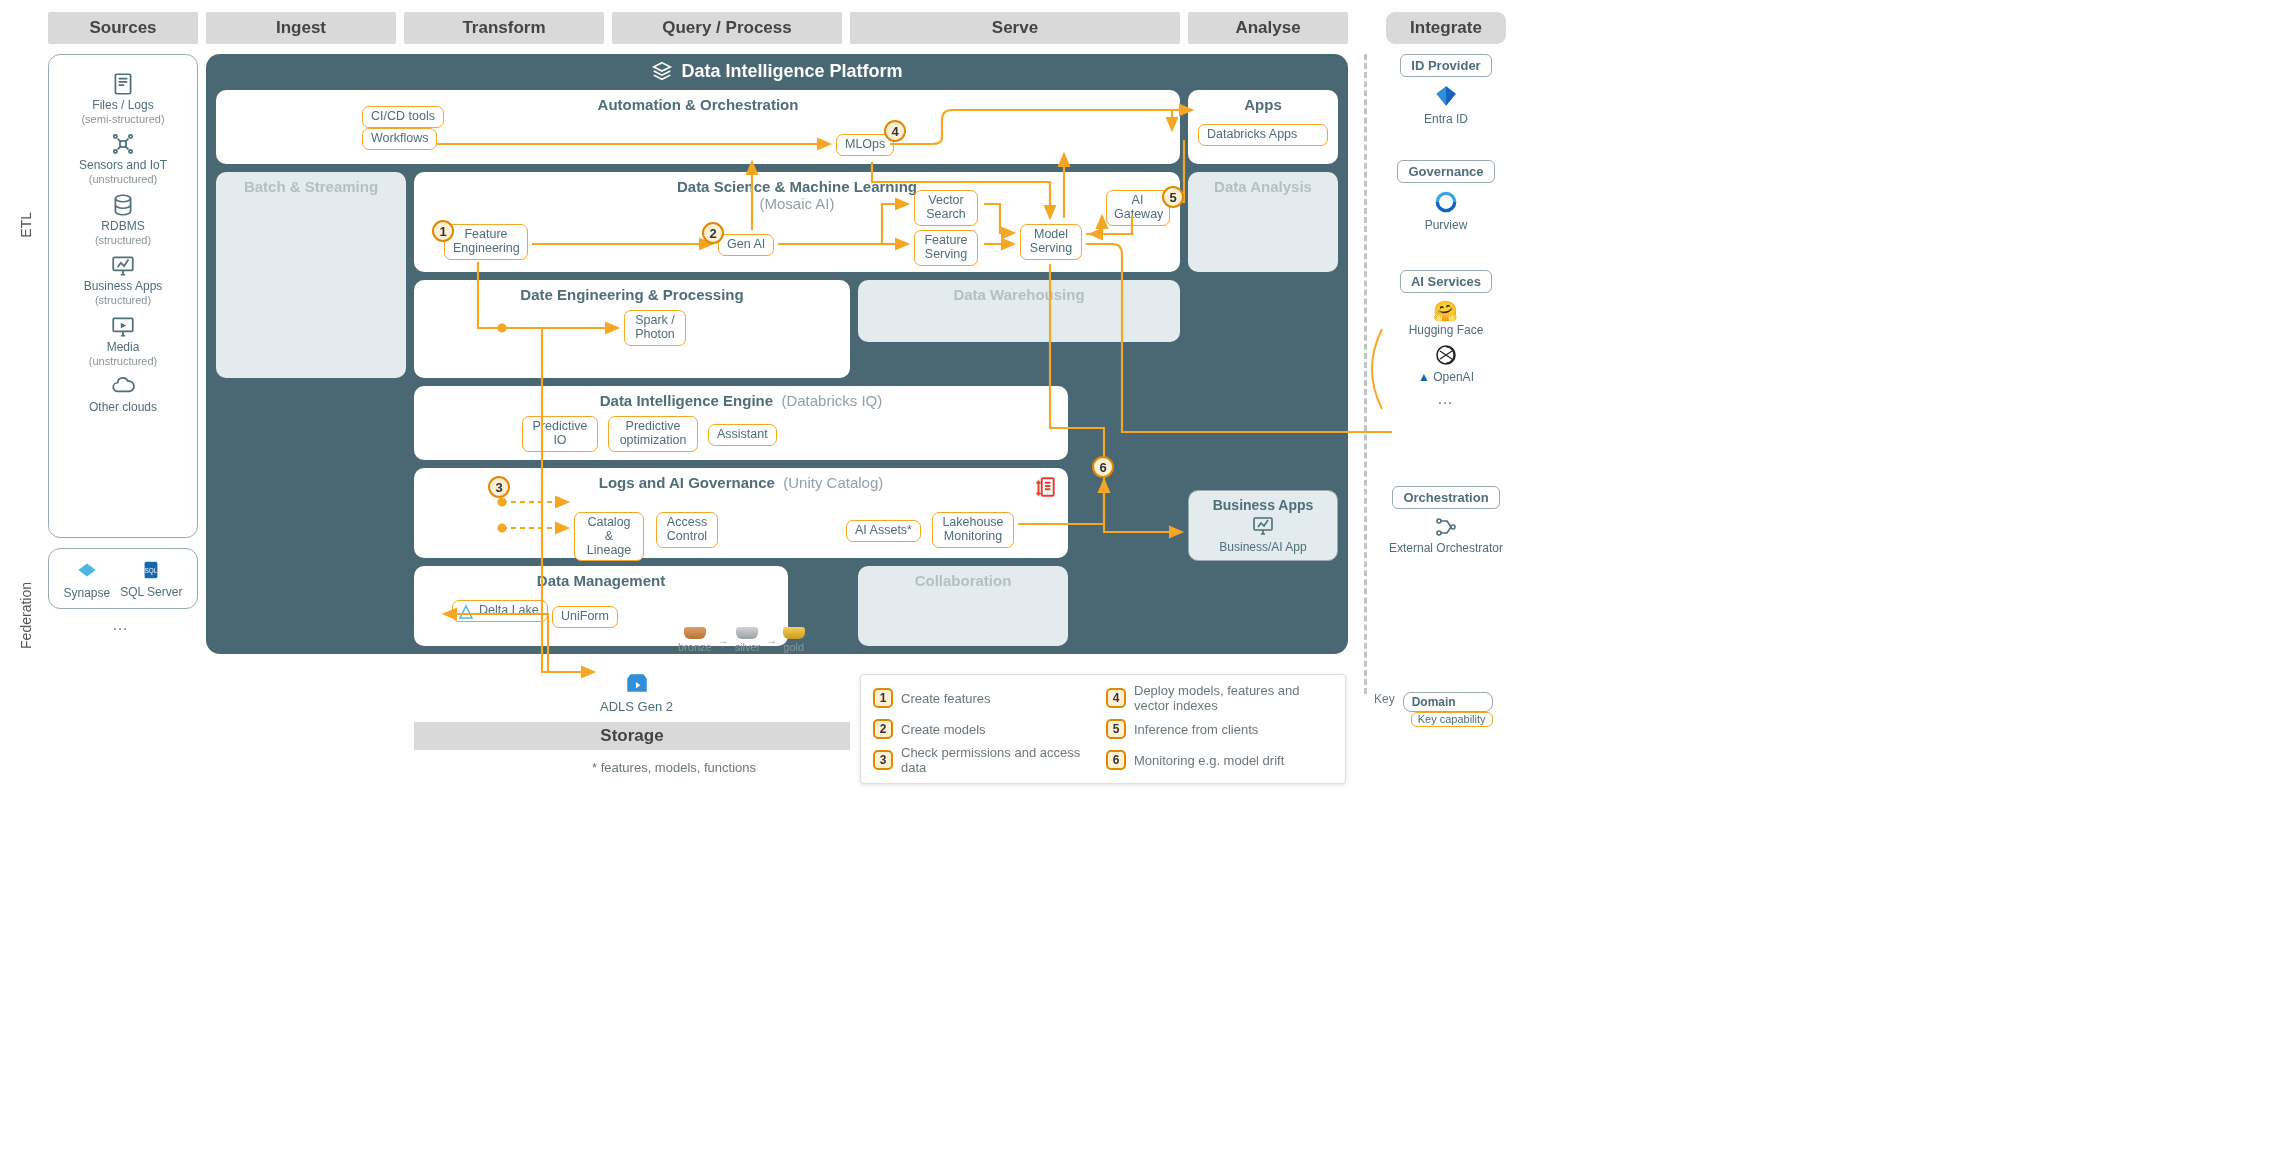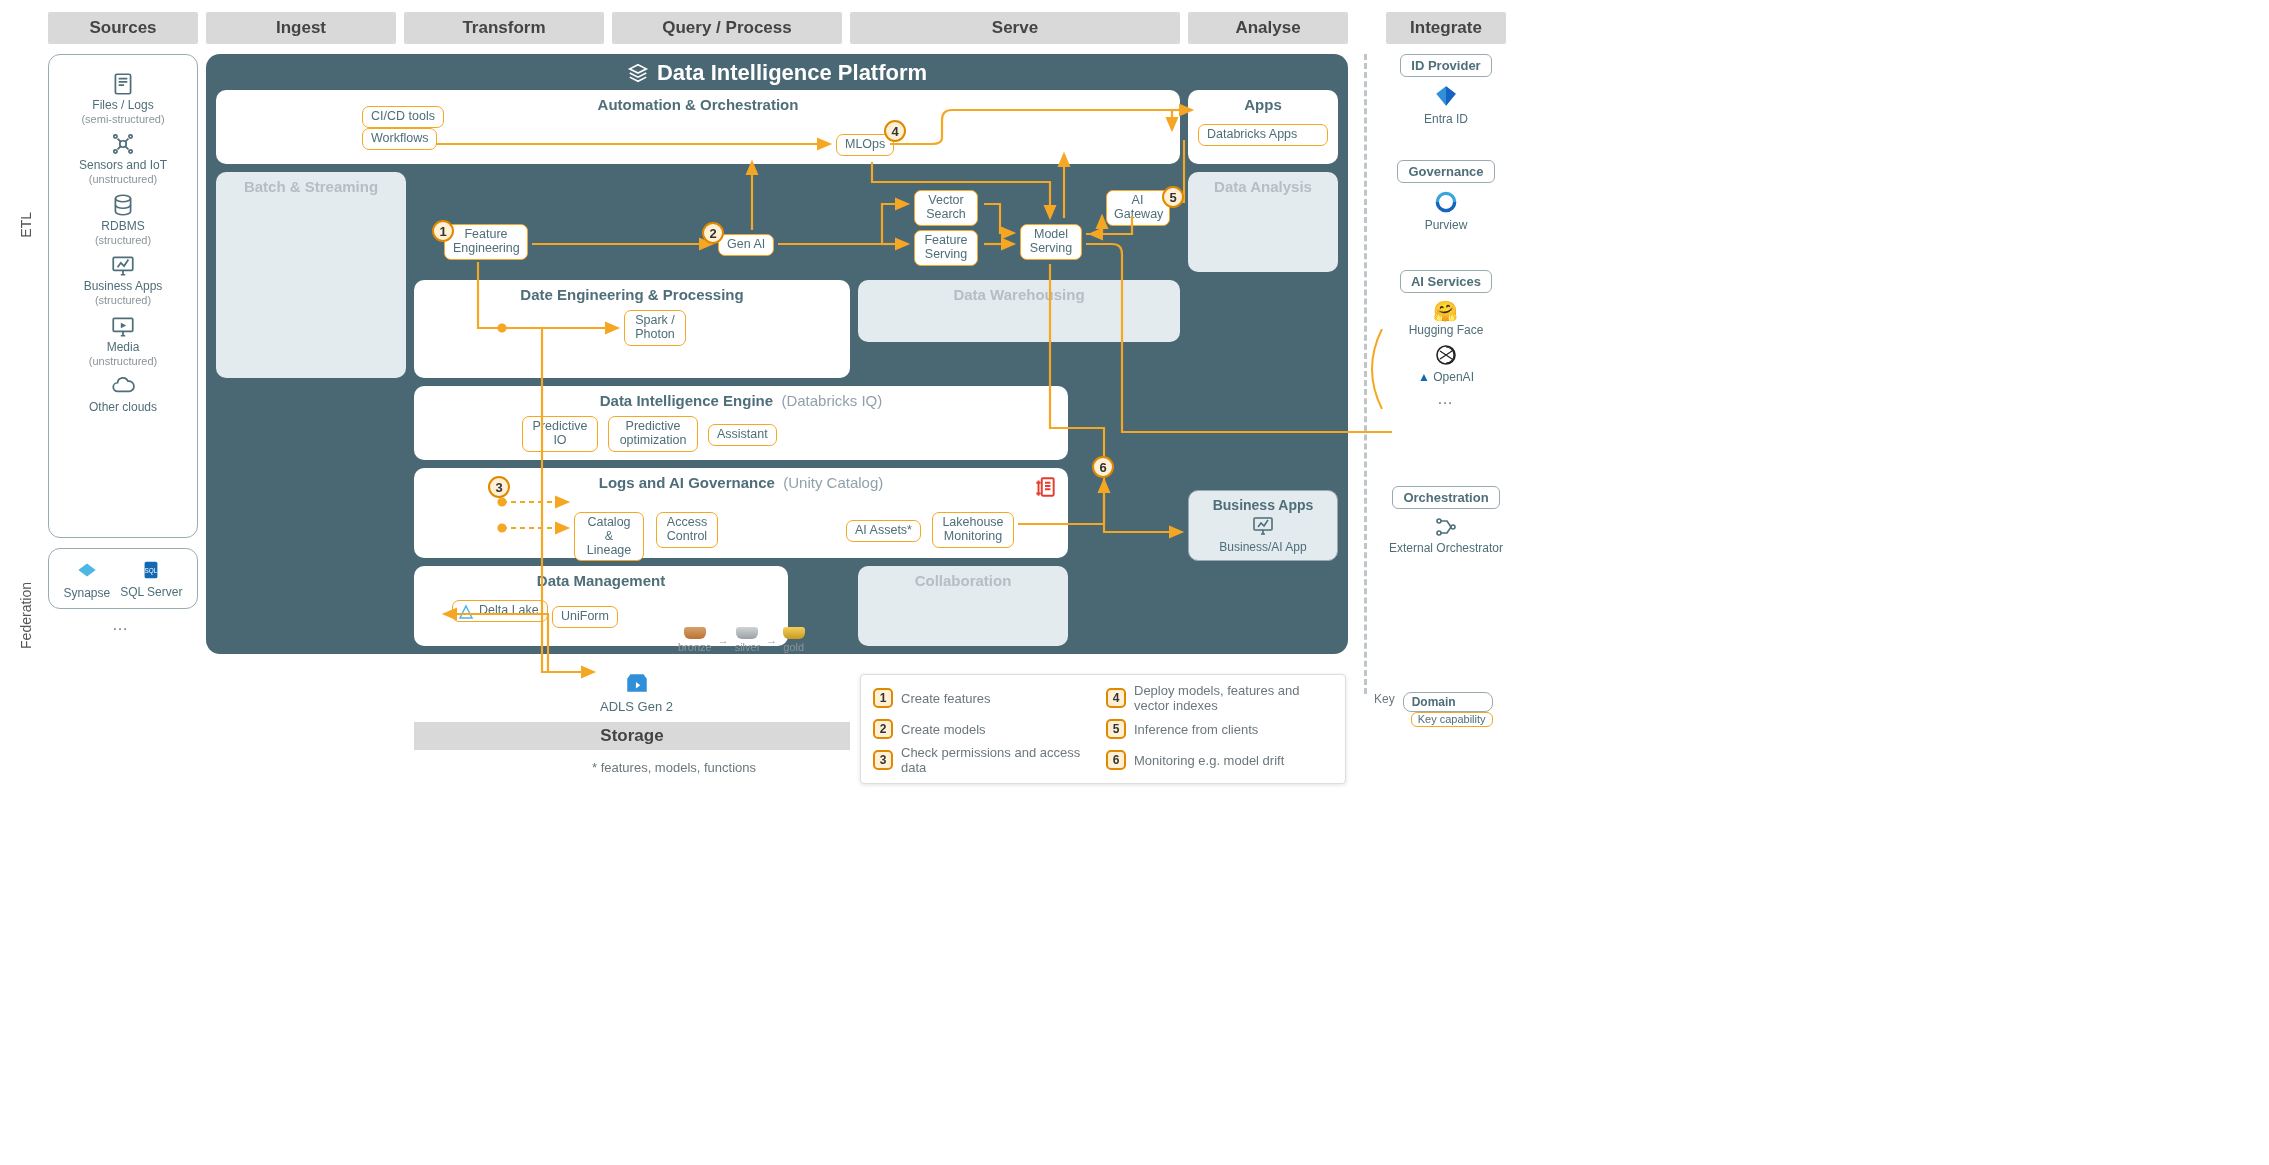--- a/index.html
+++ b/index.html
@@ -32,21 +32,21 @@
   .src-item { margin:6px 0; font-size:12px; color:var(--slate-text); line-height:1.15; }
   .src-item .sub { color:#8a9499; font-size:11px; }
   .src-icon { display:block; margin:0 auto 2px; width:26px; height:26px; color:var(--slate-text); }
 
   
   .fed-panel { border:1.5px solid #9aaab1; border-radius:12px; background:#fff; padding:8px 6px; display:flex; gap:10px; justify-content:center; align-items:flex-start; text-align:center; }
   .fed-item { font-size:12px; color:var(--slate-text); }
 
   
   .platform { background:var(--slate-bg); border-radius:14px; }
-  .platform-title { color:#fff; font-size:22px; font-weight:600; text-align:center; padding:6px 0 4px; display:flex; align-items:center; justify-content:center; gap:8px; }
+  .platform-title { color:#fff; font-size:18px; font-weight:600; text-align:center; padding:6px 0 4px; display:flex; align-items:center; justify-content:center; gap:8px; }
 
   
   .domain { position:absolute; background:#fff; border-radius:10px; padding:6px 8px; }
   .domain-title { text-align:center; font-size:15px; font-weight:600; color:var(--slate-text); margin-bottom:2px; }
   .domain-title .paren { color:#8fa2a9; font-weight:500; }
 
   
   .domain.slate-light { background:var(--slate-light); }
   .domain.slate-light .domain-title { color:var(--faded-text); }
 
@@ -91,21 +91,21 @@
 <body>
 
 <div class="canvas">
 
   <div class="abs col-header" style="left:36px;  top:0; width:150px;">Sources</div>
   <div class="abs col-header" style="left:194px; top:0; width:190px;">Ingest</div>
   <div class="abs col-header" style="left:392px; top:0; width:200px;">Transform</div>
   <div class="abs col-header" style="left:600px; top:0; width:230px;">Query / Process</div>
   <div class="abs col-header" style="left:838px; top:0; width:330px;">Serve</div>
   <div class="abs col-header" style="left:1176px;top:0; width:160px;">Analyse</div>
-  <div class="abs col-header" style="left:1374px;top:0; width:120px;">Integrate</div>
+  <div class="abs col-header" style="left:1374px;top:0; width:120px;border-radius:9px;">Integrate</div>
 
   <div class="abs vlabel" style="left:6px; top:200px;">ETL</div>
   <div class="abs vlabel" style="left:6px; top:570px;">Federation</div>
 
   <div class="abs sources-panel" style="left:36px; top:42px; width:150px; height:484px;">
     <div class="src-item">
       <svg class="src-icon" viewBox="0 0 24 24" fill="none" stroke="currentColor" stroke-width="1.6">
           <rect x="5" y="3" width="14" height="18" rx="1.5"></rect>
           <path d="M8 7h8M8 10h8M8 13h5"></path>
         </svg>
@@ -191,20 +191,23 @@
 
   <div class="domain abs" style="left:204px; top:78px; width:964px; height:74px;">
     <div class="domain-title">Automation &amp; Orchestration</div>
   </div>
   <div class="domain abs" style="left:1176px; top:78px; width:150px; height:74px;">
     <div class="domain-title">Apps</div>
   </div>
 
   <div class="domain slate-light abs" style="left:204px; top:160px; width:190px; height:206px;">
     <div class="domain-title">Batch &amp; Streaming</div>
+  </div>
+  <div class="domain abs" style="left:402px; top:160px; width:766px; height:100px;">
+    <div class="domain-title"><span>Data Science &amp; Machine Learning</span><br><span class="paren">(Mosaic AI)</span></div>
   </div>
   <div class="domain slate-light abs" style="left:1176px; top:160px; width:150px; height:100px;">
     <div class="domain-title">Data Analysis</div>
   </div>
 
   <div class="domain abs" style="left:402px; top:268px; width:436px; height:98px;">
     <div class="domain-title">Date Engineering &amp; Processing</div>
   </div>
   <div class="domain slate-light abs" style="left:846px; top:268px; width:322px; height:62px;">
     <div class="domain-title">Data Warehousing</div>

